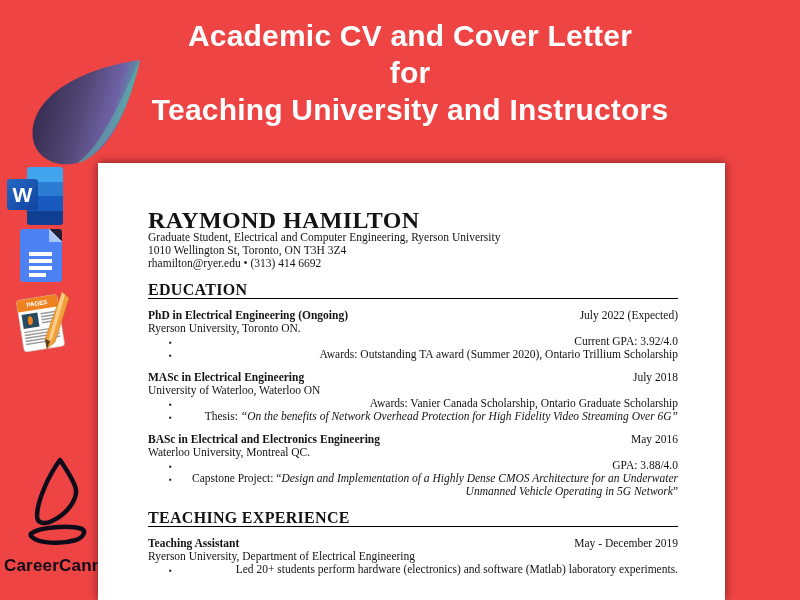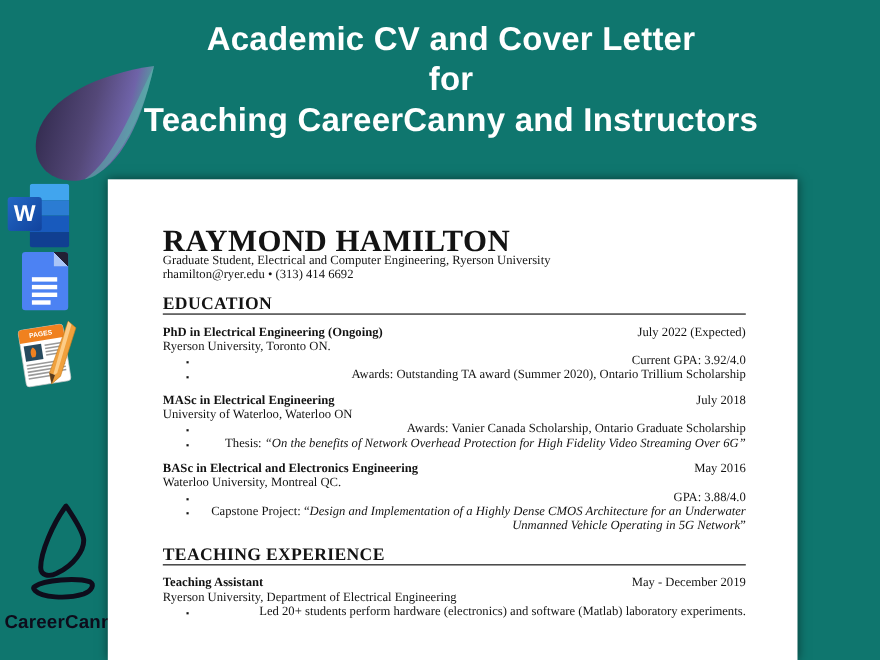--- a/index.html
+++ b/index.html
@@ -1,19 +1,19 @@
 <!DOCTYPE html>
 <html><head>
 <meta charset="utf-8">
 <style>
   * { margin:0; padding:0; box-sizing:border-box; }
   html,body { width:800px; height:600px; }
   body { font-family:"Liberation Sans", sans-serif; }
 
-  .stage { position:relative; width:800px; height:600px; background:#0f766e; overflow:hidden; }
+  .stage { position:relative; width:800px; height:600px; background:#ef4444; overflow:hidden; }
 
   
   .banner-title {
     position:absolute; left:110px; top:17px; width:600px;
     text-align:center; color:#ffffff; font-weight:bold;
     font-size:30px; line-height:37px; letter-spacing:0.2px;
   }
 
   
   .cone { position:absolute; left:28px; top:55px; width:120px; height:112px; }
@@ -52,21 +52,21 @@
     position:absolute; left:98px; top:163px; width:627px; height:437px;
     background:#ffffff; box-shadow:0 0 9px rgba(0,0,0,0.5);
     overflow:hidden;
   }
   .doc-inner {
     position:absolute; left:0; top:0; width:100%;
     padding:46px 47px 0 50px;
     font-family:"Liberation Serif", serif; color:#131313;
     font-size:11.5px; line-height:13px;
   }
-  .cv-name { font-size:28px; line-height:22px; font-weight:bold; letter-spacing:0.4px; }
+  .cv-name { font-size:24px; line-height:22px; font-weight:bold; letter-spacing:0.4px; }
   .cv-line { }
 
   .resume-section { margin-top:13px; }
   .sec-heading {
     font-weight:bold; font-size:16px; line-height:14px; letter-spacing:0.3px;
     border-bottom:1.6px solid #000; padding-bottom:1px;
   }
   .entry { margin-top:10px; }
   .entry:first-of-type { margin-top:4px; }
   .entry-row { display:flex; justify-content:space-between;font-family:Liberation Serif, serif; }
@@ -77,21 +77,21 @@
   .bullet-italic { font-style:italic;margin-top:28px; }
 </style>
 </head>
 <body>
 
 <div class="stage">
 
   <div class="banner-title">
     <div>Academic CV and Cover Letter</div>
     <div>for</div>
-    <div>Teaching CareerCanny and Instructors</div>
+    <div>Teaching University and Instructors</div>
   </div>
 
   <svg class="cone" viewBox="0 0 120 112">
     <defs>
       <linearGradient id="coneg" x1="0" y1="0.2" x2="1" y2="0.45">
         <stop offset="0" stop-color="#2e2749"></stop>
         <stop offset="0.5" stop-color="#544878"></stop>
         <stop offset="0.78" stop-color="#6f63a8"></stop>
         <stop offset="0.96" stop-color="#4fae9f"></stop>
       </linearGradient>
@@ -149,20 +149,21 @@
       <path d="M42 8 C 30 24, 19 50, 19 64 C 19 71, 26 73, 34 69 C 49 62, 59 48, 58 38 C 57 30, 48 17, 42 8 Z"></path>
       <path d="M14 81 C 22 75, 52 73, 64 77 C 68 79, 66 85, 58 88 C 42 93, 20 91, 14 85 C 12 83, 12 82, 14 81 Z"></path>
     </g>
   </svg>
   <div class="wordmark">CareerCanny</div>
 
   <div class="doc">
     <div class="doc-inner">
       <div class="cv-name">RAYMOND HAMILTON</div>
       <div class="cv-line">Graduate Student, Electrical and Computer Engineering, Ryerson University</div>
+      <div class="cv-line">1010 Wellington St, Toronto, ON T3H 3Z4</div>
       <div class="cv-line">rhamilton@ryer.edu • (313) 414 6692</div>
       <div id="resume-sections">
           <section class="resume-section">
             <div class="sec-heading">EDUCATION</div>
             <div class="entry">
               <div class="entry-row">
                 <span class="entry-title">PhD in Electrical Engineering (Ongoing)</span>
                 <span class="entry-date">July 2022 (Expected)</span>
               </div>
               <div class="entry-org">Ryerson University, Toronto ON.</div>

